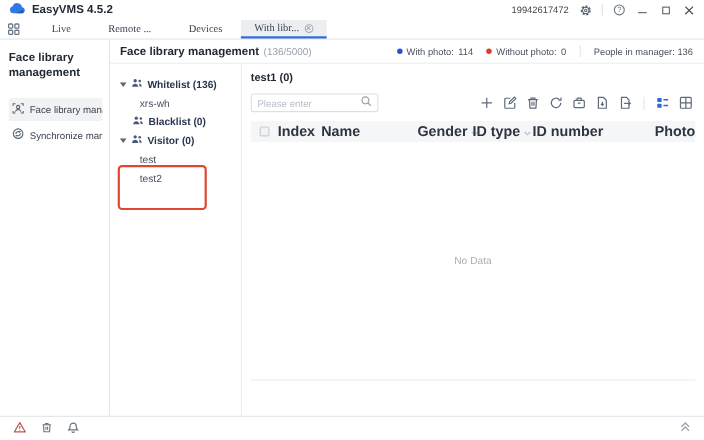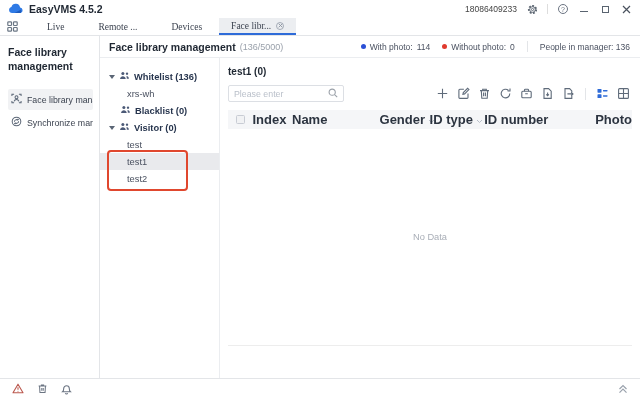--- a/index.html
+++ b/index.html
@@ -97,21 +97,21 @@
   <div class="tb-left">
     <span>
       <svg width="16" height="11" viewBox="0 0 16 11">
           <path d="M12.8 10H4.1A3.1 3.1 0 0 1 3.4 3.9 4.5 4.5 0 0 1 12.1 4.6 2.8 2.8 0 0 1 12.8 10z" fill="#2f7ae5"></path>
           <path d="M12.8 10H6.5l6.3-3.2a2.8 2.8 0 0 1 0 3.2z" fill="#1e5cbe"></path>
         </svg>
     </span>
     <span class="tb-title">EasyVMS 4.5.2</span>
   </div>
   <div class="tb-right">
-    <span class="tb-account">18086409233</span>
+    <span class="tb-account">19942617472</span>
     <span class="winbtn">
       <svg width="11" height="11" viewBox="0 0 12 12" fill="none" stroke="#5a6470">
           <circle cx="6" cy="6" r="4" stroke-width="2" stroke-dasharray="2 1.6"></circle>
           <circle cx="6" cy="6" r="3.1" stroke-width="1"></circle>
           <circle cx="6" cy="6" r="1.2" stroke-width="1"></circle>
         </svg>
     </span>
     <span class="tb-divider"></span>
     <span class="winbtn">
         <span class="help-circle">?</span>
@@ -142,21 +142,21 @@
   <div class="tab">
       <span>Live</span>
     </div>
   <div class="tab">
       <span>Remote ...</span>
     </div>
   <div class="tab">
       <span>Devices</span>
     </div>
   <div class="tab active">
-    <span>Face libr...</span>
+    <span>With libr...</span>
     <span class="tab-close">
       <svg width="5" height="5" viewBox="0 0 5 5" stroke="#8b93a0" stroke-width="0.9">
           <path d="M0.7 0.7l3.6 3.6M4.3 0.7L0.7 4.3"></path>
         </svg>
     </span>
   </div>
 </div>
 
 <div class="app-body">
 
@@ -250,23 +250,20 @@
                   <circle cx="8.8" cy="3" r="1.3"></circle>
                   <path d="M8.2 5.5c1.5.2 2.4 1.1 2.7 3.1H8.6z"></path>
                 </g>
               </svg>
           </span>
           <span>Visitor (0)</span>
         </div>
         <div class="tree-row child">
           <span>test</span>
         </div>
-        <div class="tree-row child selected">
-          <span>test1</span>
-        </div>
         <div class="tree-row child">
           <span>test2</span>
         </div>
 
         <div class="annotation-box"></div>
 
       </div>
 
       <div class="table-panel">
         <div class="tp-title">test1 (0)</div>

